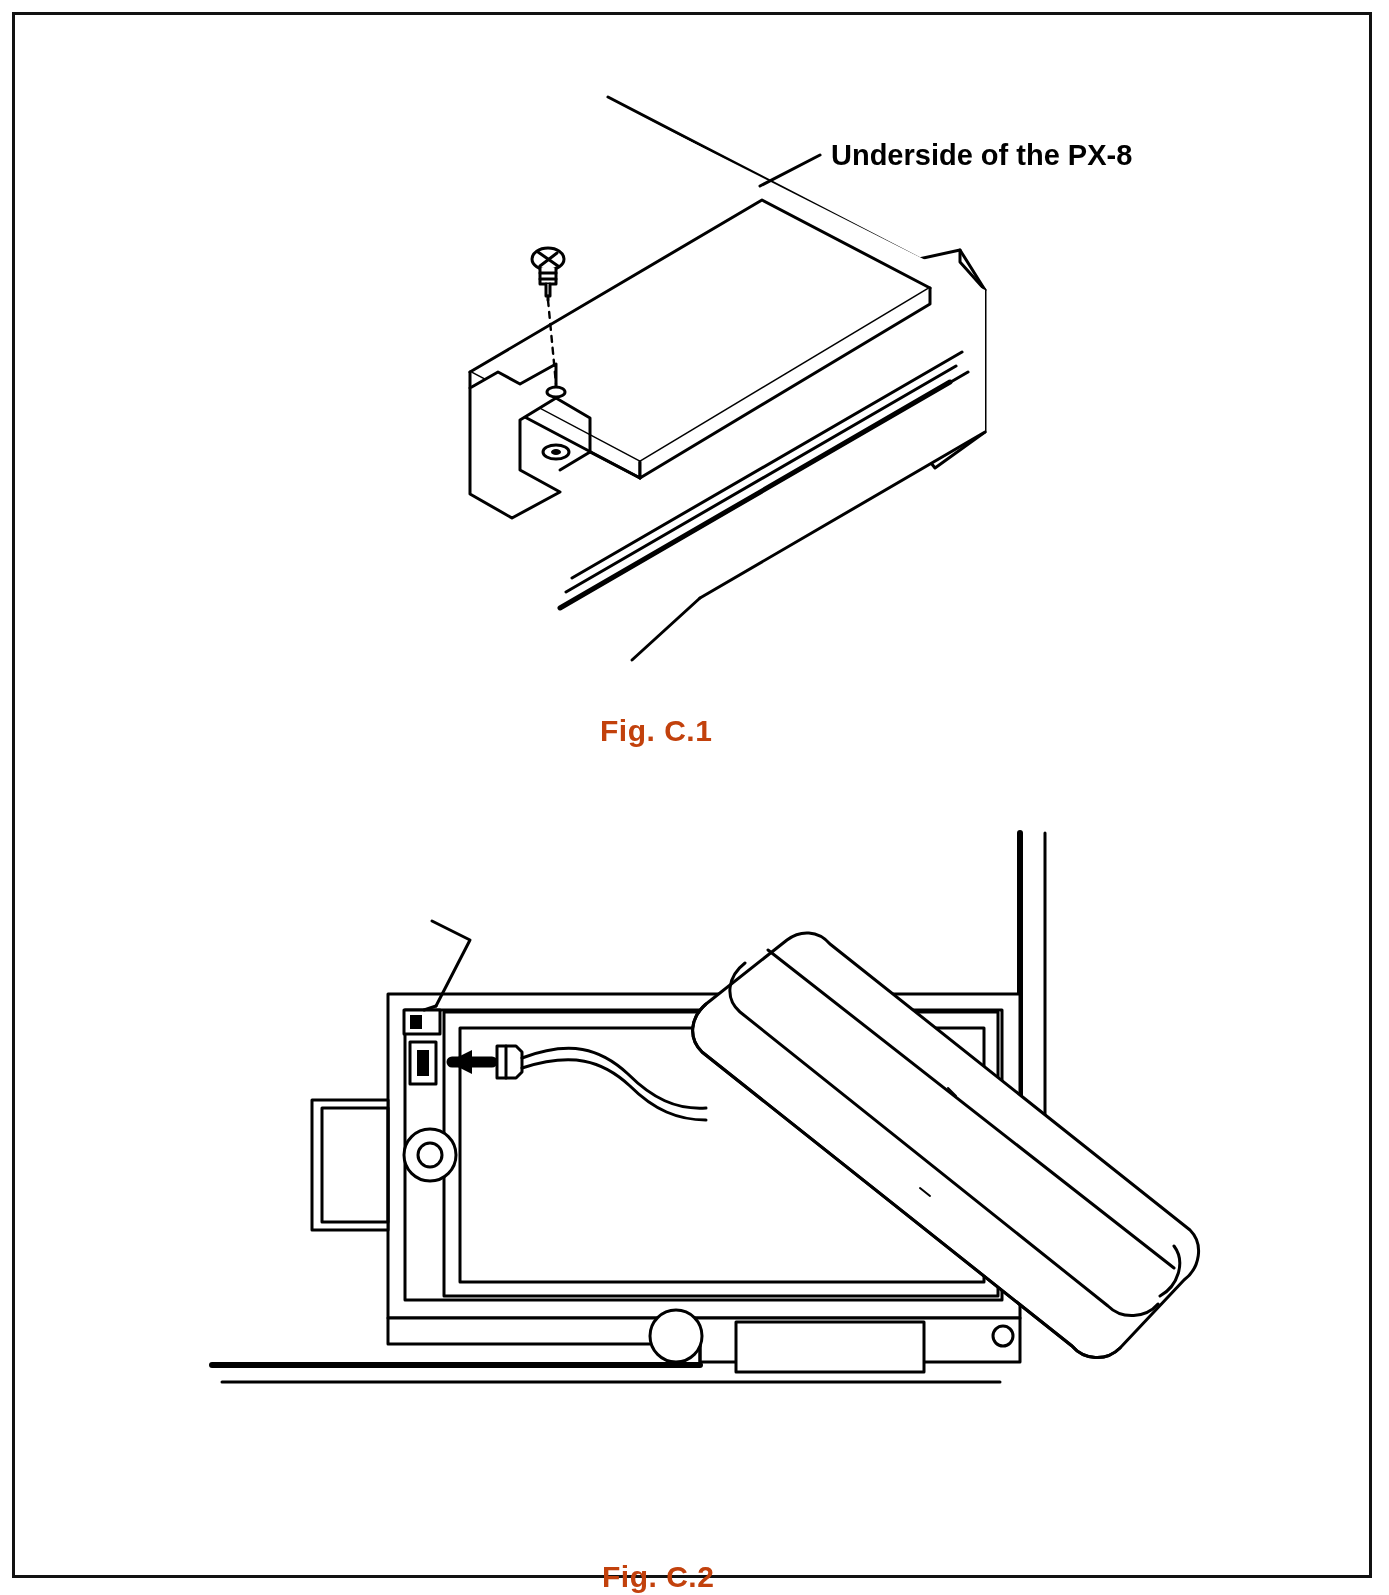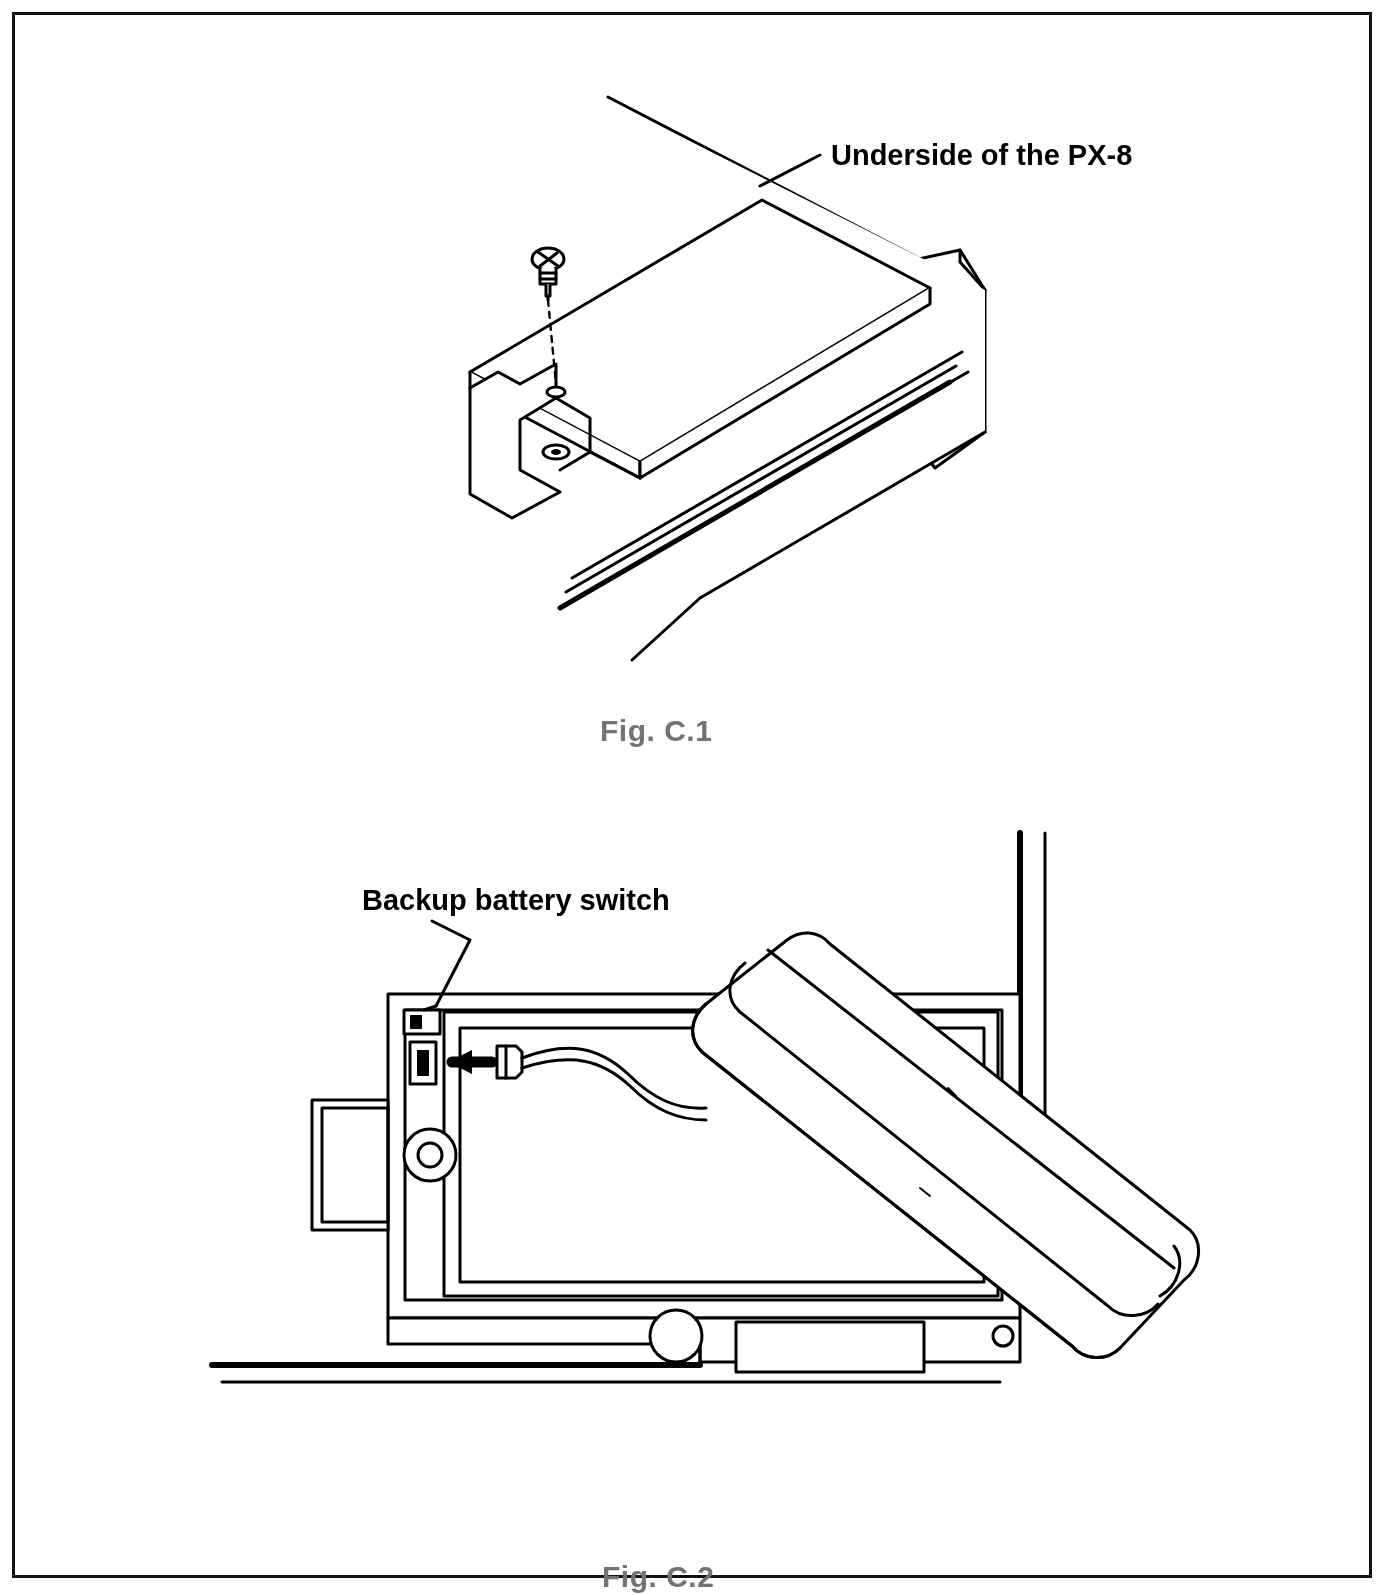--- a/index.html
+++ b/index.html
@@ -27,21 +27,21 @@
     top: 12px;
     width: 1360px;
     height: 1566px;
     border: 3px solid #111111;
     box-sizing: border-box;
   }
   .fig-caption {
     position: absolute;
     font-weight: bold;
     font-size: 30px;
-    color: #737373;
+    color: #c2410c;
     letter-spacing: 0.5px;
     white-space: nowrap;
     text-align: right;
   }
   .callout-label {
     position: absolute;
     font-size: 29px;
     font-weight: bold;
     color: #000000;
     white-space: nowrap;
@@ -178,17 +178,16 @@
 
       <path d="M 432 921 L 470 940 L 436 1006"></path>
       <line x1="436" y1="1006" x2="424" y2="1010" stroke-width="3"></line>
     </g>
   </svg>
 
   <div class="callout-label" id="label-underside">Underside of the PX-8</div>
 
   <div class="fig-caption" id="fig1-caption">Fig. C.1</div>
 
-  <div class="callout-label" id="label-backup">Backup battery switch</div>
 
   <div class="fig-caption" id="fig2-caption">Fig. C.2</div>
 
 </div>
 
 </body></html>

